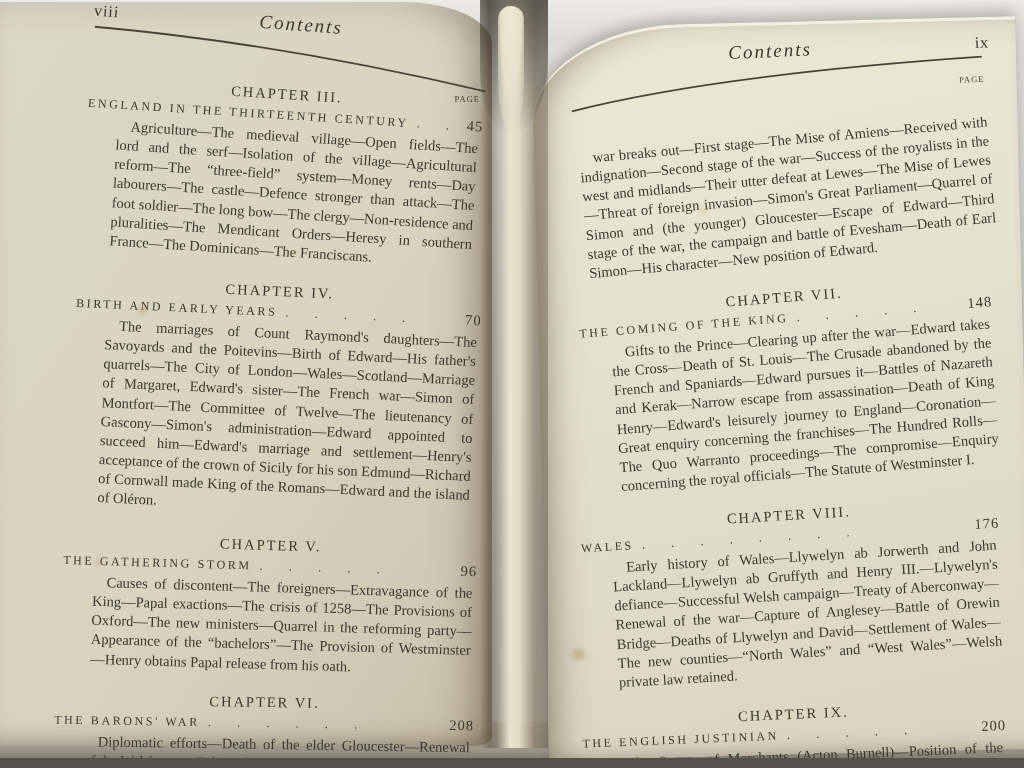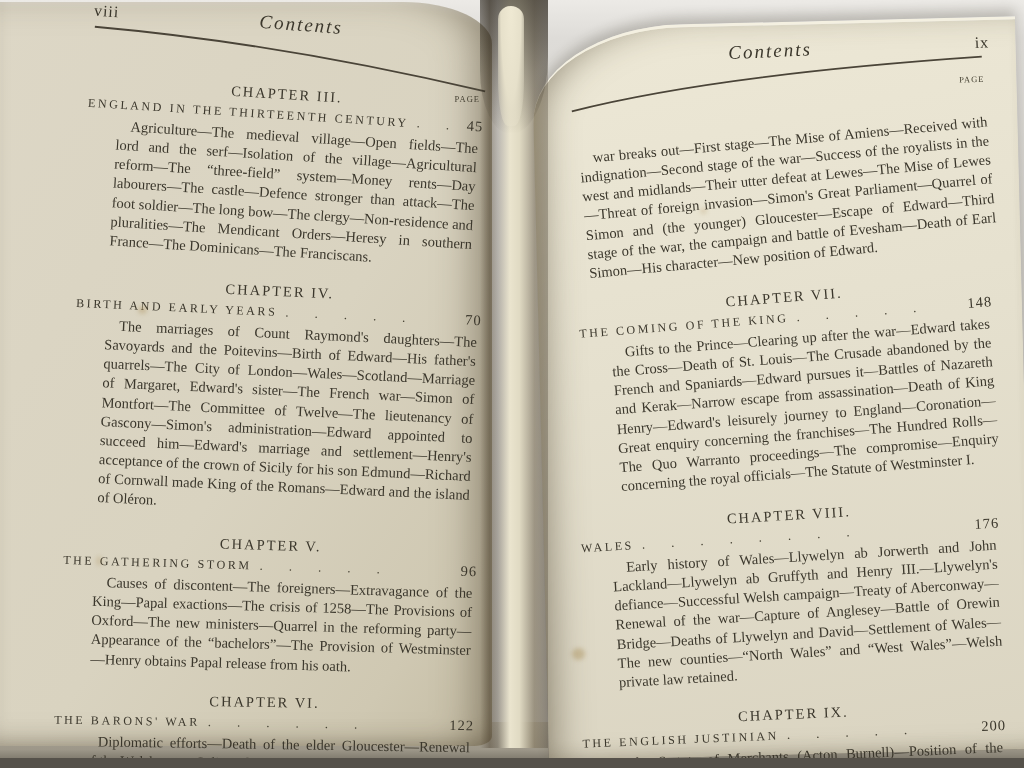--- a/index.html
+++ b/index.html
@@ -133,21 +133,21 @@
           <span class="page-num">96</span>
         </div>
         <div class="summary">Causes of discontent—The foreigners—Extravagance of the King—Papal exactions—The crisis of 1258—The Provisions of Oxford—The new ministers—Quarrel in the reforming party—Appearance of the “bachelors”—The Provision of Westminster—Henry obtains Papal release from his oath.</div>
       </div>
 
       <div class="toc-section Lr4">
         <div class="chapter">CHAPTER VI.</div>
         <div class="title-line">
           <span class="sec-title">THE BARONS' WAR</span>
           <span class="dot-leader">.        .        .        .        .        .</span>
-          <span class="page-num">122</span>
+          <span class="page-num">208</span>
         </div>
         <div class="summary">Diplomatic efforts—Death of the elder Gloucester—Renewal of the Welsh war—Split in the Welsh camp—The</div>
       </div>
     </div>
   </div>
 
   <div class="page page-right">
     <div class="rp-inner">
       <div class="page-header Rr0">
         <div class="hdr-line">

